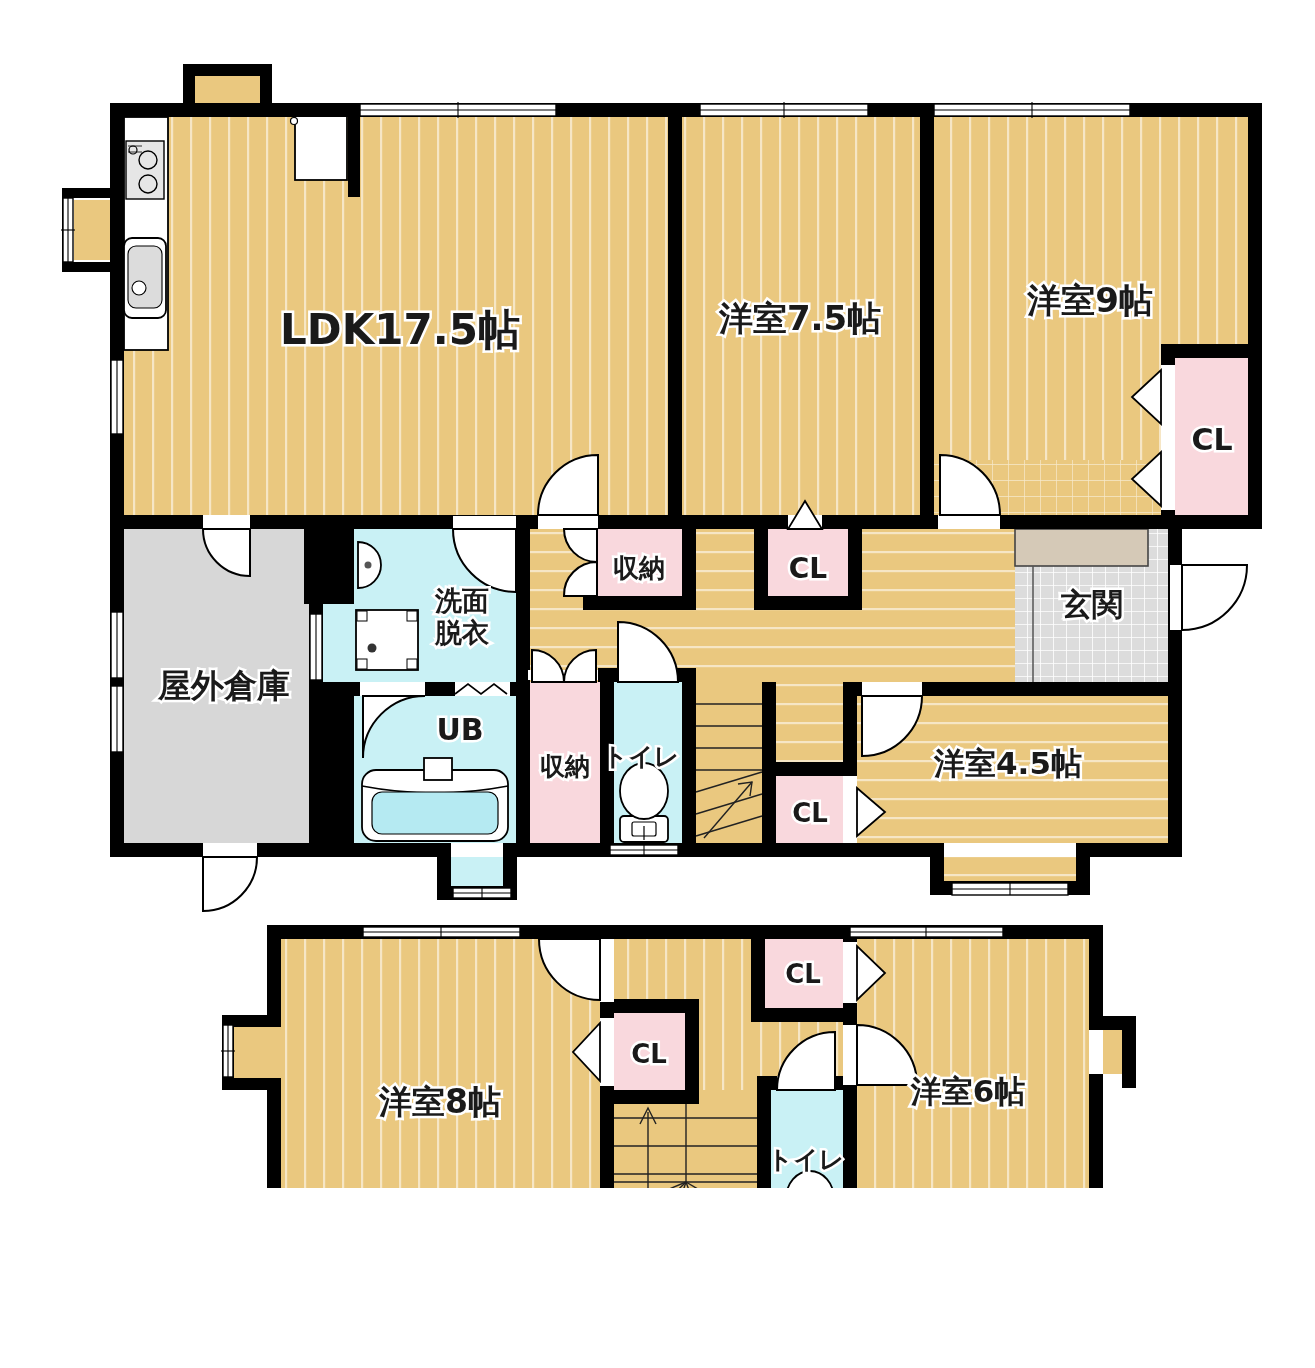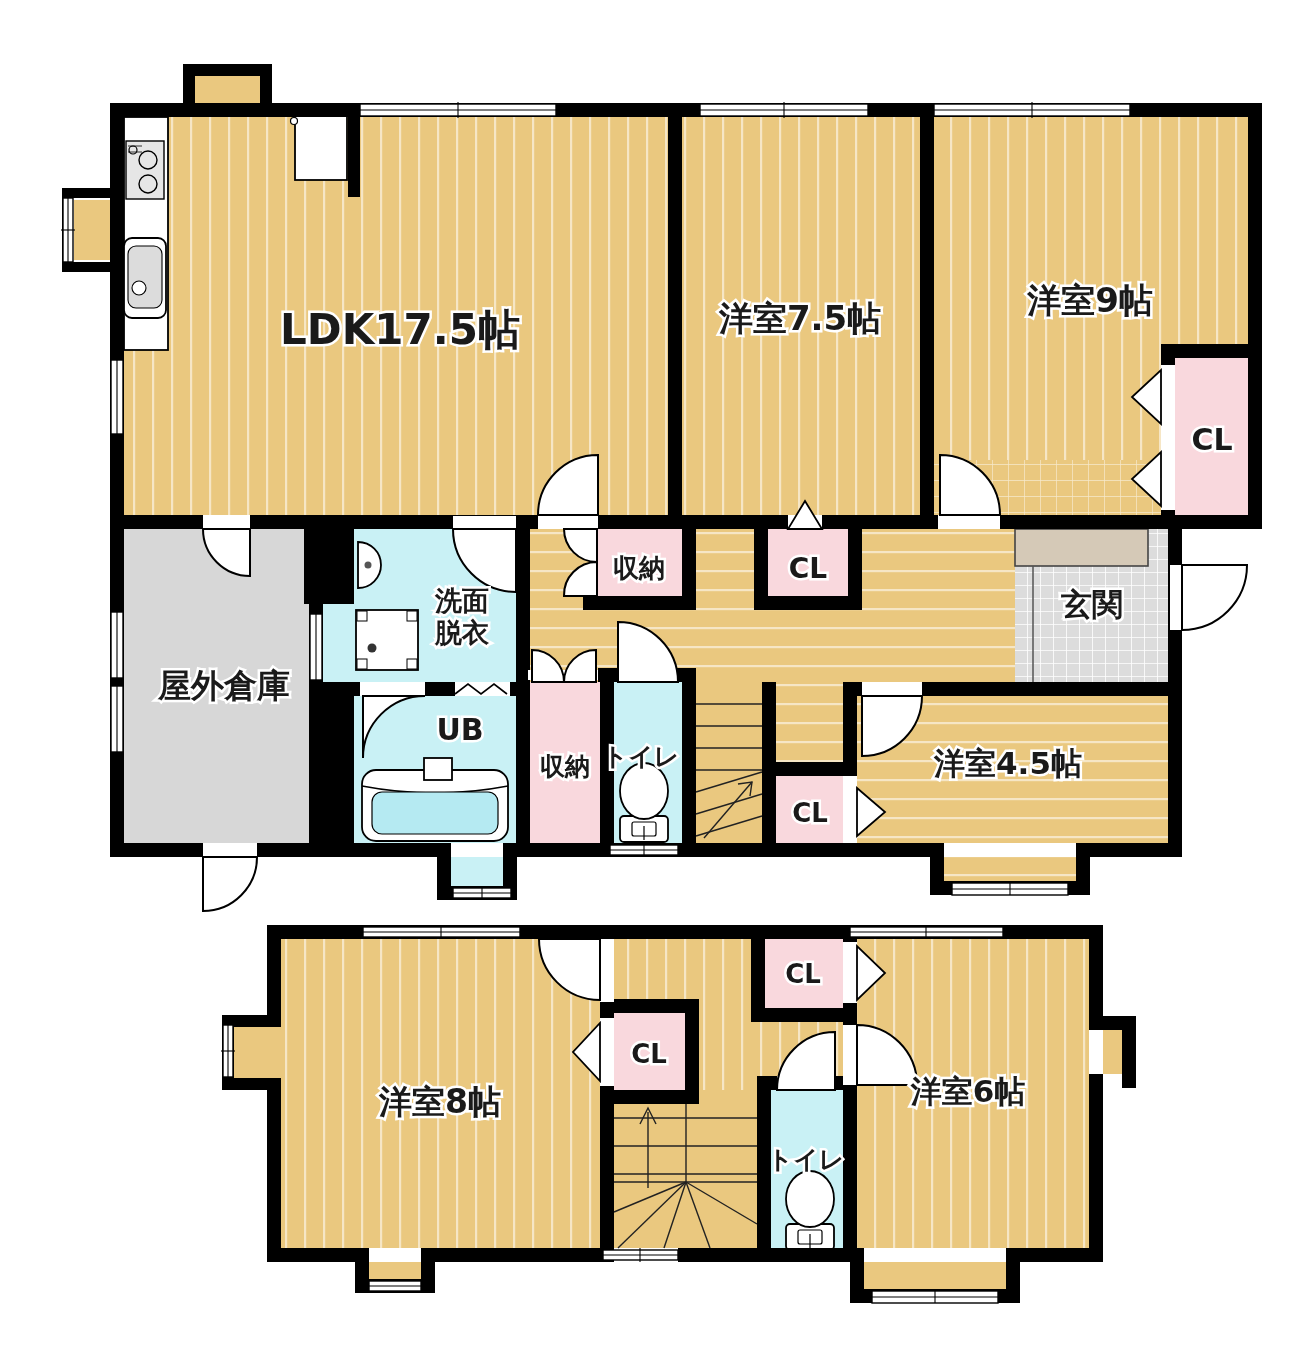--- a/index.html
+++ b/index.html
@@ -1,16 +1,16 @@
 <!DOCTYPE html>
 <html><head>
 <meta charset="utf-8">
 <style>
   html,body{margin:0;padding:0;background:#ffffff;}
-  #stage{width:1315px;height:1368px;background:#4d7c0f;position:relative;font-family:"DejaVu Sans","Liberation Sans",sans-serif;}
+  #stage{width:1315px;height:1188px;background:#4d7c0f;position:relative;font-family:"DejaVu Sans","Liberation Sans",sans-serif;}
   svg{display:block}
   .wall{fill:#000000;}
   .thinline{stroke:#555;stroke-width:1.5;}
   .win{fill:#ffffff;stroke:#000000;stroke-width:1.4;}
   .wl{stroke:#000000;stroke-width:1.1;}
   .door{fill:#ffffff;stroke:#000000;stroke-width:2;}
   .dopen{fill:#ffffff;}
   .fold{fill:#ffffff;stroke:#000000;stroke-width:1.8;}
   .fixw{fill:#ffffff;stroke:#000000;stroke-width:1.8;}
   .fixg{fill:#e6e6e6;stroke:#000000;stroke-width:1.4;}

